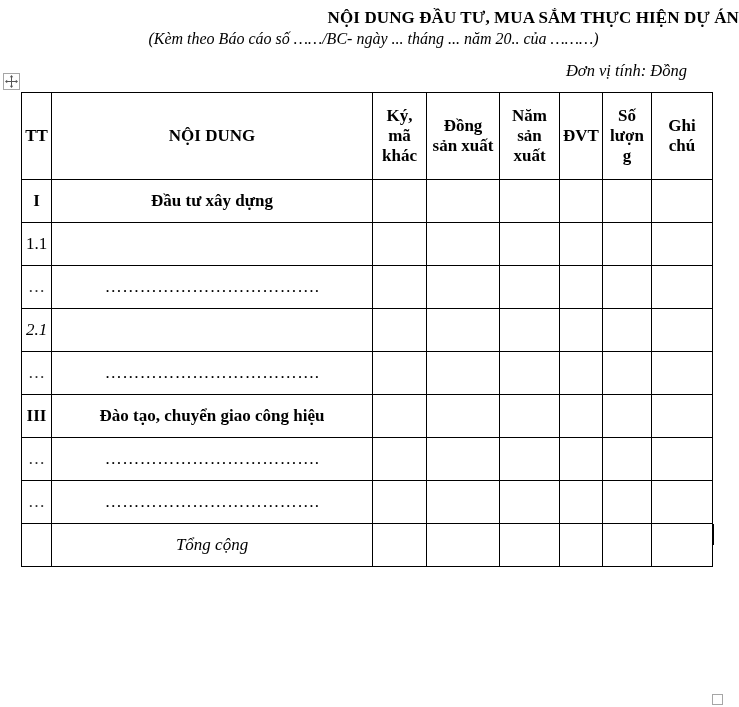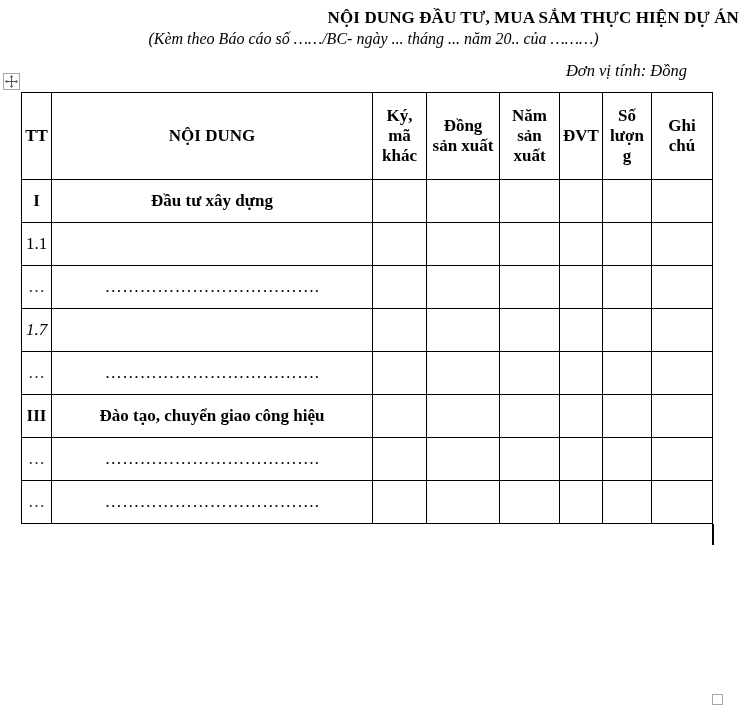--- a/index.html
+++ b/index.html
@@ -152,21 +152,21 @@
       <td></td>
         <td></td>
       <td></td>
         <td></td>
       <td></td>
         <td></td>
     </tr>
 
 
     <tr>
-      <td class="tt left italic">1.7</td>
+      <td class="tt left italic">2.1</td>
       <td></td>
       <td></td>
         <td></td>
       <td></td>
         <td></td>
       <td></td>
         <td></td>
     </tr>
 
     <tr>
@@ -208,19 +208,29 @@
       <td class="tt ellip">…</td>
       <td class="dots">……………………………….</td>
       <td></td>
         <td></td>
       <td></td>
         <td></td>
       <td></td>
         <td></td>
     </tr>
 
+    <tr>
+      <td class="tt"></td>
+      <td class="italic">Tổng cộng</td>
+      <td></td>
+        <td></td>
+      <td></td>
+        <td></td>
+      <td></td>
+        <td></td>
+    </tr>
   </tbody>
 </table>
 
 <div class="cursor"></div>
 <div class="resize-handle">
   <span></span>
 </div>
 
 </body></html>

